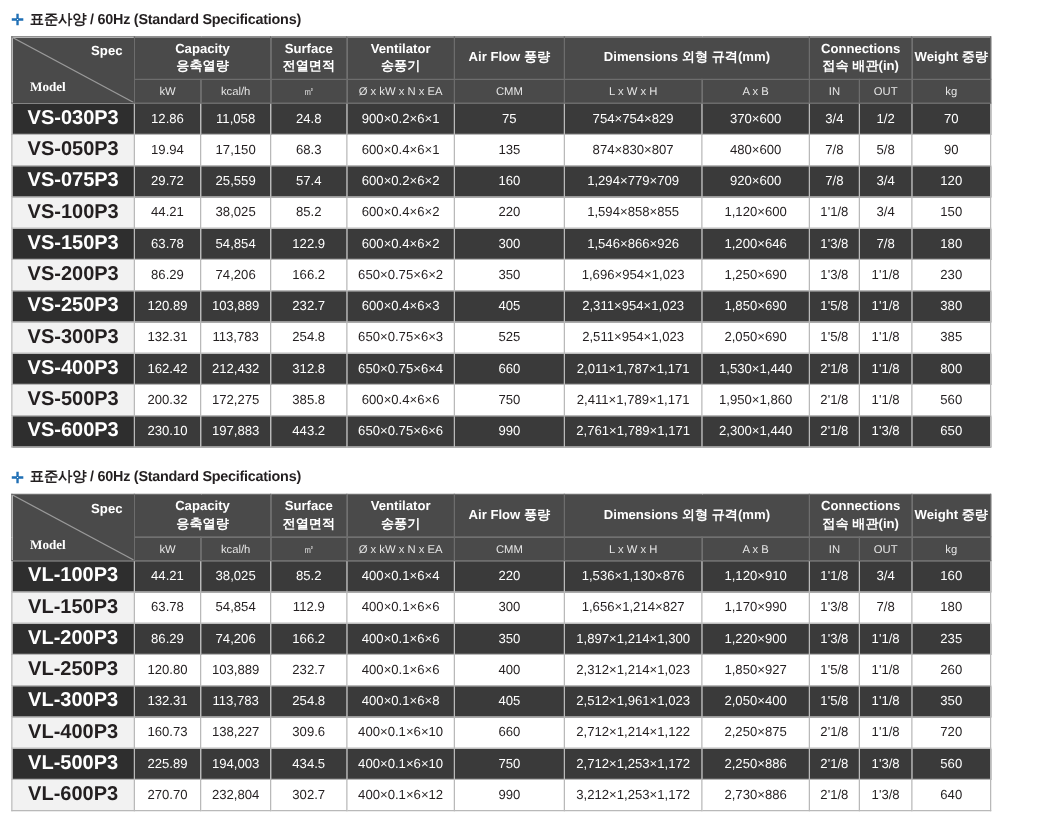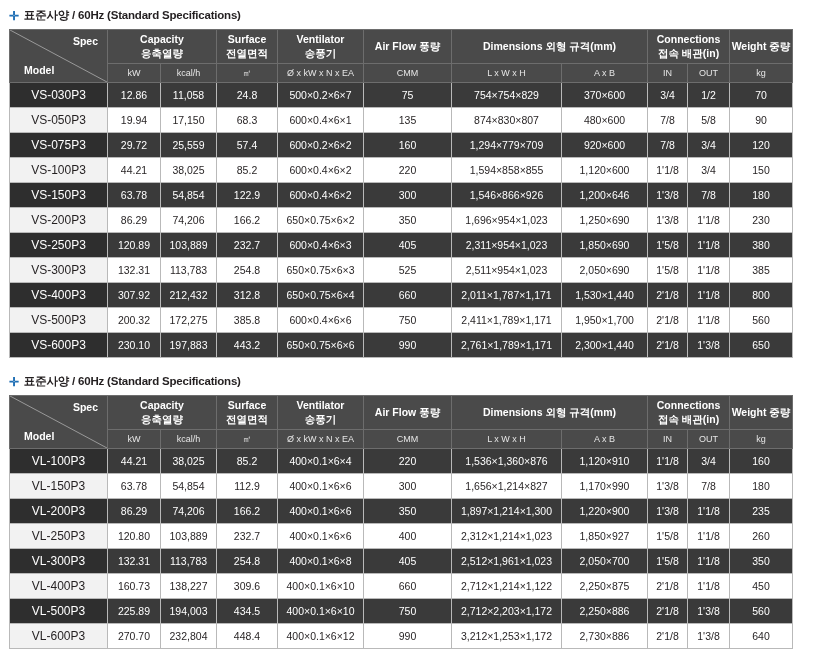--- a/index.html
+++ b/index.html
@@ -57,33 +57,33 @@
     background: #4a4a4a;
     border-color: #6d6d6d;
     position: relative;
   }
   .spec-label {
     position: absolute; top: 5px; right: 9px;
     font-size: 10.5px; font-weight: bold; color: #ffffff;
   }
   .model-label {
     position: absolute; bottom: 5px; left: 14px;
-    font-size: 10.5px; font-weight: bold; color: #ffffff;
+    font-size: 10.5px; font-weight: bold; color: #ffffff; font-family: Liberation Serif, serif;
   }
   .diag {
     position: absolute; top: 0; left: 0; width: 100%; height: 100%;
     pointer-events: none;
   }
 
   
   tbody td { height: 25px; font-size: 10.5px; color: #231f20; }
   tbody td.model {
-    font-weight: normal;
+    font-weight: bold;
     background: #f2f2f2;
-    font-size: 12px;
+    font-size: 16px;
     margin-left: 18px;
   }
   tbody tr.alt td { background: #3a3a3a; color: #ffffff; }
   tbody tr.alt td.model { background: #2e2e2e; color: #ffffff; }
 
   .spacer { height: 14px; }
 </style>
 </head>
 <body>
 
@@ -137,21 +137,21 @@
         <th>OUT</th>
         <th>kg</th>
       </tr>
     </thead>
     <tbody id="body-vs">
         <tr class="alt">
           <td class="model">VS-030P3</td>
           <td>12.86</td>
           <td>11,058</td>
           <td>24.8</td>
-          <td>500×0.2×6×7</td>
+          <td>900×0.2×6×1</td>
           <td>75</td>
           <td>754×754×829</td>
           <td>370×600</td>
           <td>3/4</td>
           <td>1/2</td>
           <td>70</td>
         </tr>
         <tr>
           <td class="model">VS-050P3</td>
           <td>19.94</td>
@@ -238,40 +238,40 @@
           <td>650×0.75×6×3</td>
           <td>525</td>
           <td>2,511×954×1,023</td>
           <td>2,050×690</td>
           <td>1'5/8</td>
           <td>1'1/8</td>
           <td>385</td>
         </tr>
         <tr class="alt">
           <td class="model">VS-400P3</td>
-          <td>307.92</td>
+          <td>162.42</td>
           <td>212,432</td>
           <td>312.8</td>
           <td>650×0.75×6×4</td>
           <td>660</td>
           <td>2,011×1,787×1,171</td>
           <td>1,530×1,440</td>
           <td>2'1/8</td>
           <td>1'1/8</td>
           <td>800</td>
         </tr>
         <tr>
           <td class="model">VS-500P3</td>
           <td>200.32</td>
           <td>172,275</td>
           <td>385.8</td>
           <td>600×0.4×6×6</td>
           <td>750</td>
           <td>2,411×1,789×1,171</td>
-          <td>1,950×1,700</td>
+          <td>1,950×1,860</td>
           <td>2'1/8</td>
           <td>1'1/8</td>
           <td>560</td>
         </tr>
         <tr class="alt">
           <td class="model">VS-600P3</td>
           <td>230.10</td>
           <td>197,883</td>
           <td>443.2</td>
           <td>650×0.75×6×6</td>
@@ -337,21 +337,21 @@
       </tr>
     </thead>
     <tbody id="body-vl">
         <tr class="alt">
           <td class="model">VL-100P3</td>
           <td>44.21</td>
           <td>38,025</td>
           <td>85.2</td>
           <td>400×0.1×6×4</td>
           <td>220</td>
-          <td>1,536×1,360×876</td>
+          <td>1,536×1,130×876</td>
           <td>1,120×910</td>
           <td>1'1/8</td>
           <td>3/4</td>
           <td>160</td>
         </tr>
         <tr>
           <td class="model">VL-150P3</td>
           <td>63.78</td>
           <td>54,854</td>
           <td>112.9</td>
@@ -390,56 +390,56 @@
           <td>260</td>
         </tr>
         <tr class="alt">
           <td class="model">VL-300P3</td>
           <td>132.31</td>
           <td>113,783</td>
           <td>254.8</td>
           <td>400×0.1×6×8</td>
           <td>405</td>
           <td>2,512×1,961×1,023</td>
-          <td>2,050×700</td>
+          <td>2,050×400</td>
           <td>1'5/8</td>
           <td>1'1/8</td>
           <td>350</td>
         </tr>
         <tr>
           <td class="model">VL-400P3</td>
           <td>160.73</td>
           <td>138,227</td>
           <td>309.6</td>
           <td>400×0.1×6×10</td>
           <td>660</td>
           <td>2,712×1,214×1,122</td>
           <td>2,250×875</td>
           <td>2'1/8</td>
           <td>1'1/8</td>
-          <td>450</td>
+          <td>720</td>
         </tr>
         <tr class="alt">
           <td class="model">VL-500P3</td>
           <td>225.89</td>
           <td>194,003</td>
           <td>434.5</td>
           <td>400×0.1×6×10</td>
           <td>750</td>
-          <td>2,712×2,203×1,172</td>
+          <td>2,712×1,253×1,172</td>
           <td>2,250×886</td>
           <td>2'1/8</td>
           <td>1'3/8</td>
           <td>560</td>
         </tr>
         <tr>
           <td class="model">VL-600P3</td>
           <td>270.70</td>
           <td>232,804</td>
-          <td>448.4</td>
+          <td>302.7</td>
           <td>400×0.1×6×12</td>
           <td>990</td>
           <td>3,212×1,253×1,172</td>
           <td>2,730×886</td>
           <td>2'1/8</td>
           <td>1'3/8</td>
           <td>640</td>
         </tr>
       </tbody>
   </table>

